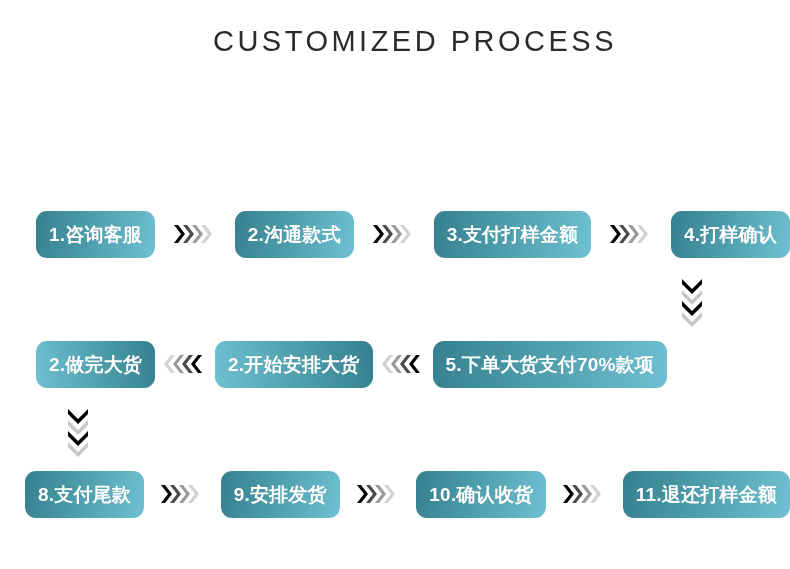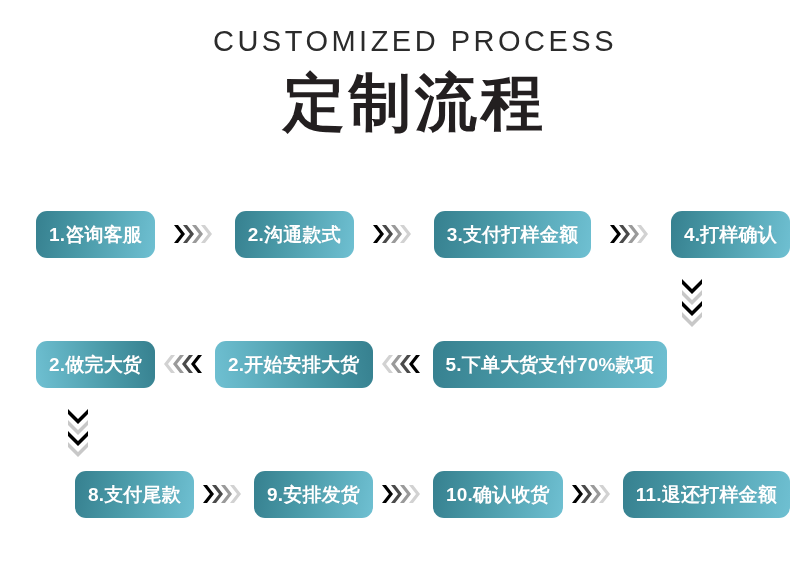--- a/index.html
+++ b/index.html
@@ -45,21 +45,21 @@
     width: 790px;
   }
   .row {
     display: flex;
     align-items: center;
     height: 58px;
     margin-bottom: 72px;
   }
   .row-1 { justify-content: space-between; padding-left: 36px; }
   .row-2 { justify-content: flex-start; padding-left: 36px; }
-  .row-3 { justify-content: flex-end; padding-left: 25px; }
+  .row-3 { justify-content: space-between; padding-left: 25px; }
 
   
   .step {
     border-radius: 11px;
     color: #ffffff;
     font-size: 19px;
     font-weight: bold;
     letter-spacing: 0.2px;
     height: 47px;
     line-height: 47px;
@@ -90,21 +90,20 @@
   }
   .arrow-v svg { display: block; }
   #down-arrow-right { left: 681px; top: 279px; }
   #down-arrow-left  { left: 67px;  top: 409px; }
 </style>
 </head>
 <body>
 
 <div class="header">
   <div class="title-en">CUSTOMIZED PROCESS</div>
-  <div class="title-cn">定制流程</div>
 </div>
 
 <div class="flow">
 
   <div class="row row-1">
 
     <div class="step grad-lr">1.咨询客服</div>
 
     <div class="arrow-h">
       <svg width="42" height="20" viewBox="0 0 42 20" aria-hidden="true">

